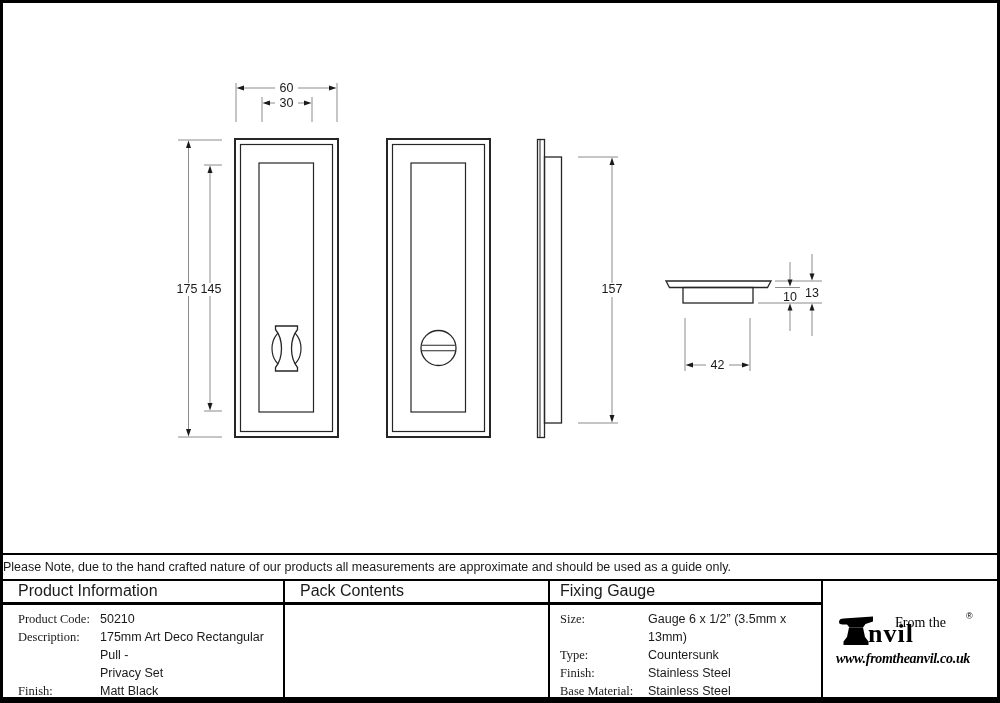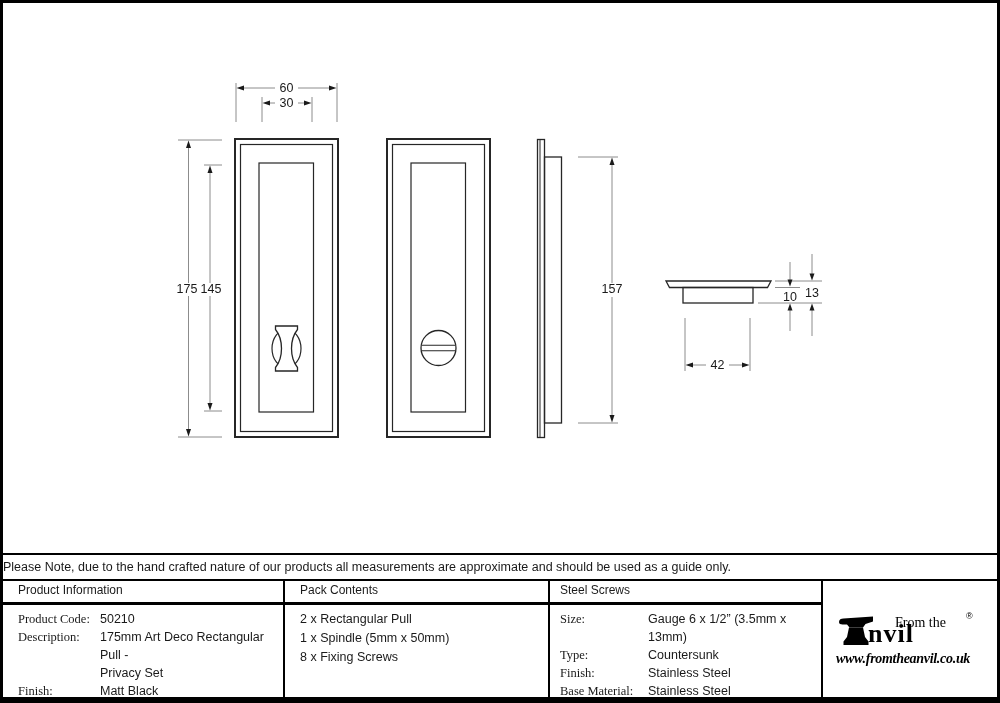--- a/index.html
+++ b/index.html
@@ -22,21 +22,21 @@
   }
   
   #info-table{position:absolute;left:0;top:577px;width:994px;height:120px;box-sizing:border-box;border-bottom:3px solid #000;}
   .col{position:absolute;top:0;bottom:0;box-sizing:border-box;}
   #col-product{left:0;width:282px;border-right:2px solid #000;}
   #col-pack{left:282px;width:265px;border-right:2px solid #000;}
   #col-screws{left:547px;width:273px;border-right:2px solid #000;}
   #col-logo{left:820px;width:174px;display:flex;align-items:center;justify-content:center;}
   .col-header{
     height:25px;box-sizing:border-box;border-bottom:3px solid #000;
-    line-height:21px;padding-left:15px;font-size:12px;
+    line-height:21px;padding-left:15px;font-size:16px;
   }
   #col-screws .col-header{padding-left:10px;}
   .col-body{padding-top:5px;font-size:12.5px;}
   .kv-row{display:flex;line-height:18px;padding-left:15px;}
   #col-screws .kv-row{padding-left:10px;}
   .kv-row .lbl{flex:0 0 82px;font-family:Liberation Serif, serif;}
   #col-screws .kv-row .lbl{flex:0 0 88px;}
   .kv-row .val{flex:1;padding-right:4px;}
   .pack-item{line-height:19px;padding-left:15px;}
   
@@ -190,29 +190,24 @@
         </div>
         <div class="kv-row">
           <span class="lbl">Base Material:</span>
           <span class="val">Brass</span>
         </div>
       </div>
     </div>
 
     <div class="col" id="col-pack">
       <div class="col-header">Pack Contents</div>
-      <div class="col-body">
-        <div class="pack-item">2 x Rectangular Pull</div>
-        <div class="pack-item">1 x Spindle (5mm x 50mm)</div>
-        <div class="pack-item">8 x Fixing Screws</div>
-      </div>
     </div>
 
     <div class="col" id="col-screws">
-      <div class="col-header">Steel Screws</div>
+      <div class="col-header">Fixing Gauge</div>
       <div class="col-body">
         <div class="kv-row">
           <span class="lbl">Size:</span>
           <span class="val">Gauge 6 x 1/2” (3.5mm x 13mm)</span>
         </div>
         <div class="kv-row">
           <span class="lbl">Type:</span>
           <span class="val">Countersunk</span>
         </div>
         <div class="kv-row">

